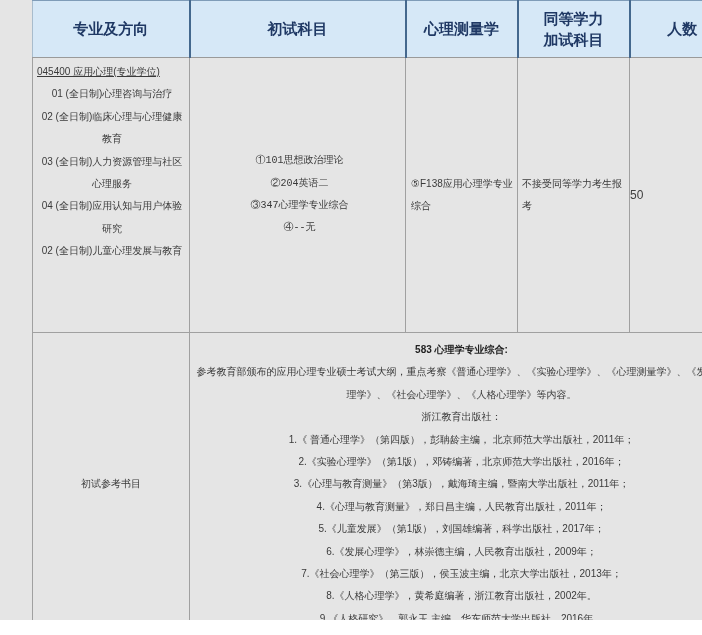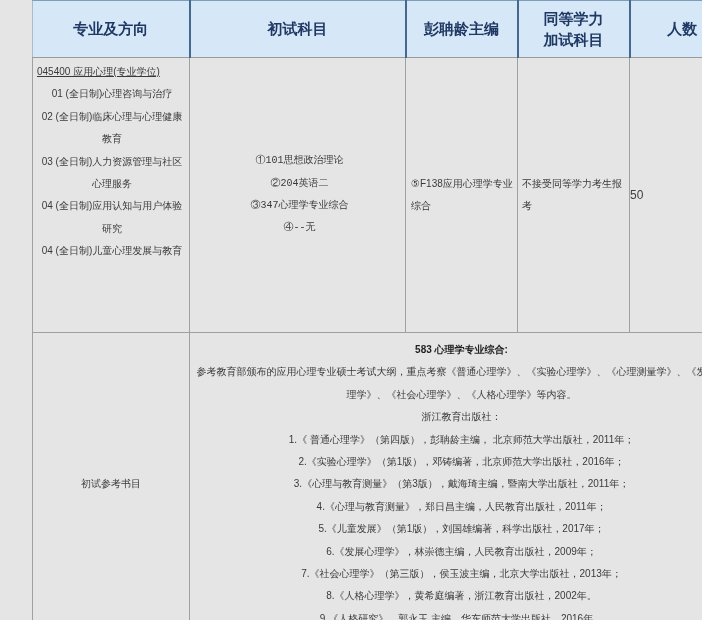--- a/index.html
+++ b/index.html
@@ -88,37 +88,37 @@
       <col style="width:157px">
       <col style="width:216px">
       <col style="width:112px">
       <col style="width:112px">
       <col style="width:105px">
     </colgroup>
     <thead>
       <tr>
         <th>专业及方向</th>
         <th>初试科目</th>
-        <th>彭聃龄主编</th>
+        <th>心理测量学</th>
         <th>
           <span class="hline">同等学力</span>
           <span class="hline">加试科目</span>
         </th>
         <th>人数</th>
       </tr>
     </thead>
     <tbody>
       <tr class="row-program">
         <td class="major-cell">
           <span class="code-link">045400 应用心理(专业学位)</span>
           <span class="line">01 (全日制)心理咨询与治疗</span>
           <span class="line">02 (全日制)临床心理与心理健康教育</span>
           <span class="line">03 (全日制)人力资源管理与社区心理服务</span>
           <span class="line">04 (全日制)应用认知与用户体验研究</span>
-          <span class="line">04 (全日制)儿童心理发展与教育</span>
+          <span class="line">02 (全日制)儿童心理发展与教育</span>
         </td>
         <td class="subjects-cell">
           <span class="line">①101思想政治理论</span>
           <span class="line">②204英语二</span>
           <span class="line">③347心理学专业综合</span>
           <span class="line">④--无</span>
         </td>
         <td class="retest-cell">⑤F138应用心理学专业综合</td>
         <td class="equiv-cell">不接受同等学力考生报考</td>
         <td class="count-cell">50</td>

